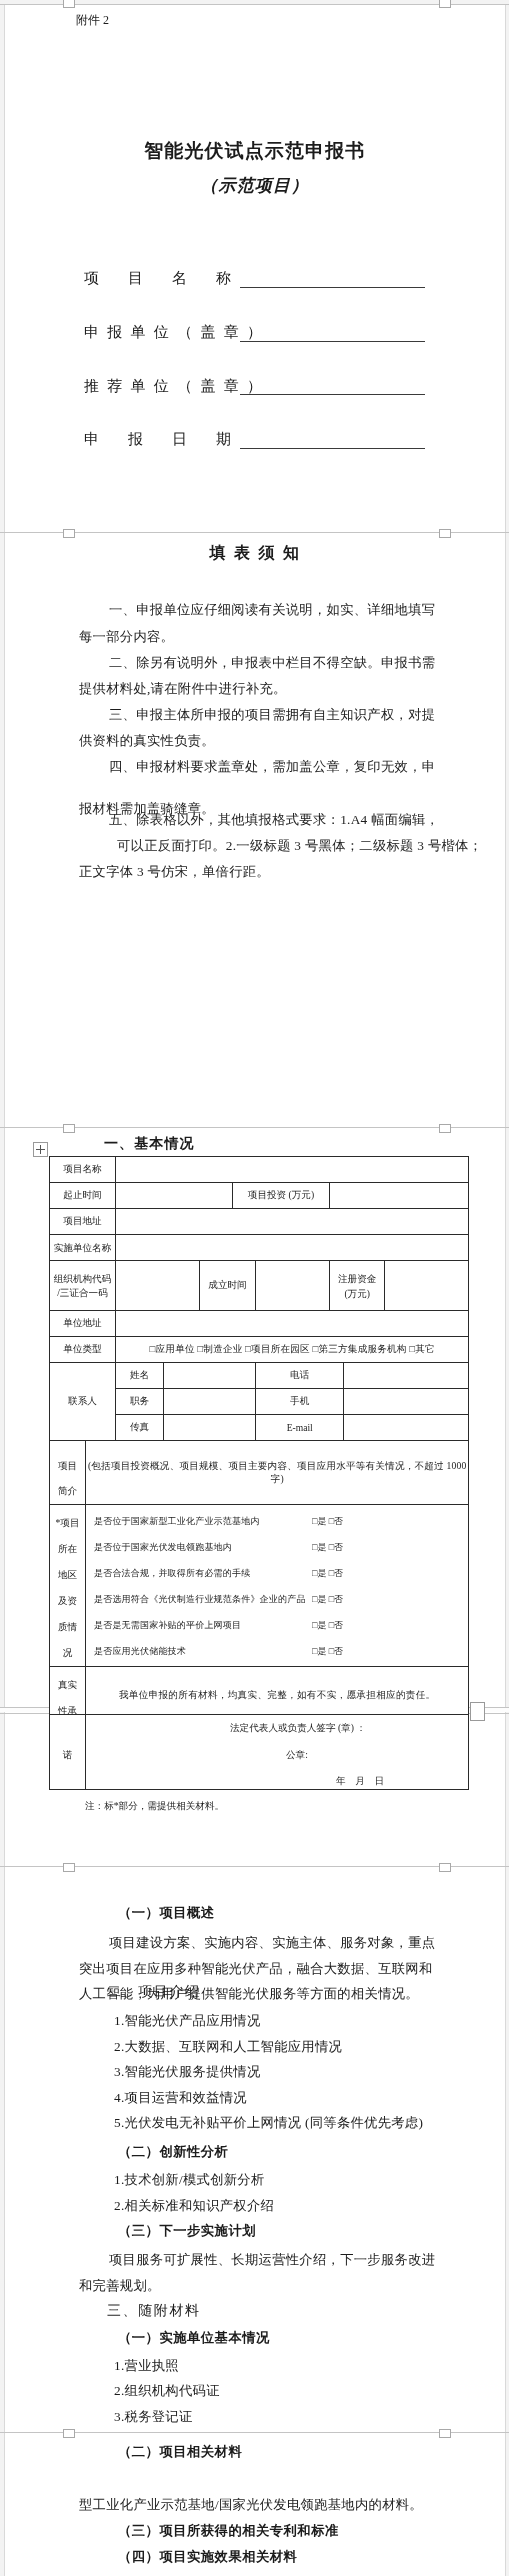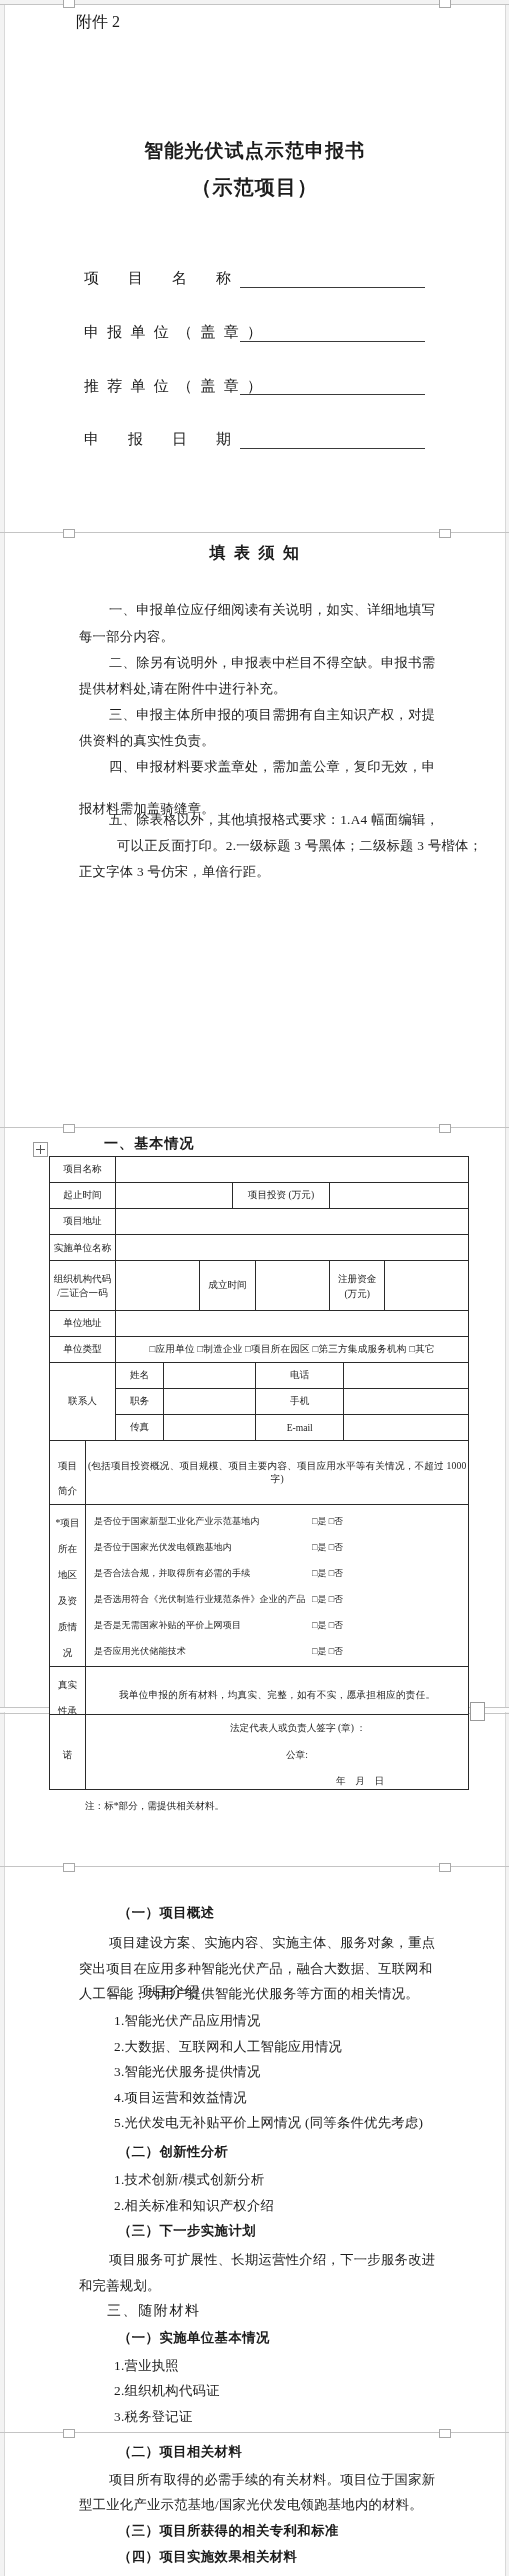--- a/index.html
+++ b/index.html
@@ -6,21 +6,21 @@
   .canvas{position:relative;width:509px;height:2576px;background:#f3f3f3;overflow:hidden;
           font-family:"Liberation Serif","DejaVu Serif",serif;color:#1c1c1c;}
   .sheet{position:absolute;left:4.3px;top:4.3px;width:500px;height:2572px;background:#ffffff;
          border-left:0.5px solid #d9d9d9;border-right:0.5px solid #d9d9d9;}
   .sep{position:absolute;left:0;width:509px;height:0.5px;background:#c4c4c4;}
   .mark{position:absolute;width:9.6px;height:7px;background:#ffffff;border:0.5px solid #a8a8a8;}
   .band-fill{position:absolute;left:0;width:509px;height:4.8px;background:#fdfdfd;}
   .handle{position:absolute;background:#ffffff;border:0.5px solid #999;}
   .t{position:absolute;white-space:pre;}
   .ttl{left:4.3px;width:501px;text-align:center;font-family:"Liberation Sans","DejaVu Sans",sans-serif;font-weight:700;}
-  .att{font-size:16px;}
+  .att{font-size:12px;}
   .flabel{font-family:"Liberation Sans","DejaVu Sans",sans-serif;font-size:15px;
           text-align:justify;text-align-last:justify;word-break:break-all;white-space:normal;height:18px;overflow:hidden;}
   .uline{position:absolute;height:0.5px;border-bottom:1.1px solid #3a3a3a;}
   .h1{font-family:"Liberation Sans","DejaVu Sans",sans-serif;font-weight:700;font-size:14px;letter-spacing:1.1px;}
   .h1k{font-size:14px;letter-spacing:1.6px;}
   .h2{font-family:"Liberation Sans","DejaVu Sans",sans-serif;font-weight:700;font-size:13.3px;letter-spacing:0.5px;}
   .body{font-size:13.3px;letter-spacing:0.3px;}
   .note{font-size:9.6px;}
   .inst-head{left:4.3px;width:501px;text-align:center;font-family:"Liberation Sans","DejaVu Sans",sans-serif;
              font-weight:700;font-size:16px;letter-spacing:8.5px;padding-left:7.5px;box-sizing:border-box;}
@@ -69,21 +69,21 @@
   <div class="sep" style="top:1866px;"></div>
   <div class="mark" style="left:63px;top:1863px;"></div>
   <div class="mark" style="left:439px;top:1863px;"></div>
 
   <div class="sep" style="top:2432px;"></div>
   <div class="mark" style="left:63px;top:2429px;"></div>
   <div class="mark" style="left:439px;top:2429px;"></div>
 
   <div class="t att" style="left:76px;top:11.7px;">附件 2</div>
   <div class="t ttl" style="top:138px;font-size:19px;letter-spacing:1.1px;">智能光伏试点示范申报书</div>
-  <div class="t ttl" style="top:174px;font-size:20px;letter-spacing:1.1px;">（示范项目）</div>
+  <div class="t ttl" style="top:174px;font-size:17px;letter-spacing:1.1px;font-style:italic;">（示范项目）</div>
 
   <div class="t flabel" style="left:84px;top:269px;width:147px;">项目名称</div>
   <div class="uline" style="left:240px;top:286px;width:185px;"></div>
 
   <div class="t flabel" style="left:84px;top:323px;width:178px;">申报单位（盖章）</div>
   <div class="uline" style="left:240px;top:340px;width:185px;"></div>
 
   <div class="t flabel" style="left:84px;top:377px;width:178px;">推荐单位（盖章）</div>
   <div class="uline" style="left:240px;top:393px;width:185px;"></div>
 
@@ -270,18 +270,17 @@
   <div class="t h2" style="left:118px;top:2222px;">（三）下一步实施计划</div>
   <div class="t body" style="left:109px;top:2251px;">项目服务可扩展性、长期运营性介绍，下一步服务改进</div>
   <div class="t body" style="left:79px;top:2277px;">和完善规划。</div>
   <div class="t h1k" style="left:107px;top:2302px;">三、随附材料</div>
   <div class="t h2" style="left:118px;top:2329px;">（一）实施单位基本情况</div>
   <div class="t body" style="left:114px;top:2357px;">1.营业执照</div>
   <div class="t body" style="left:114px;top:2382px;">2.组织机构代码证</div>
   <div class="t body" style="left:114px;top:2408px;">3.税务登记证</div>
 
   <div class="t h2" style="left:118px;top:2443px;">（二）项目相关材料</div>
-  <div class="t body" style="left:109px;top:2471px;">项目所有取得的必需手续的有关材料。项目位于国家新</div>
   <div class="t body" style="left:79px;top:2496px;">型工业化产业示范基地/国家光伏发电领跑基地内的材料。</div>
   <div class="t h2" style="left:118px;top:2522px;">（三）项目所获得的相关专利和标准</div>
   <div class="t h2" style="left:118px;top:2548px;">（四）项目实施效果相关材料</div>
 </div>
 
 
 </body></html>

